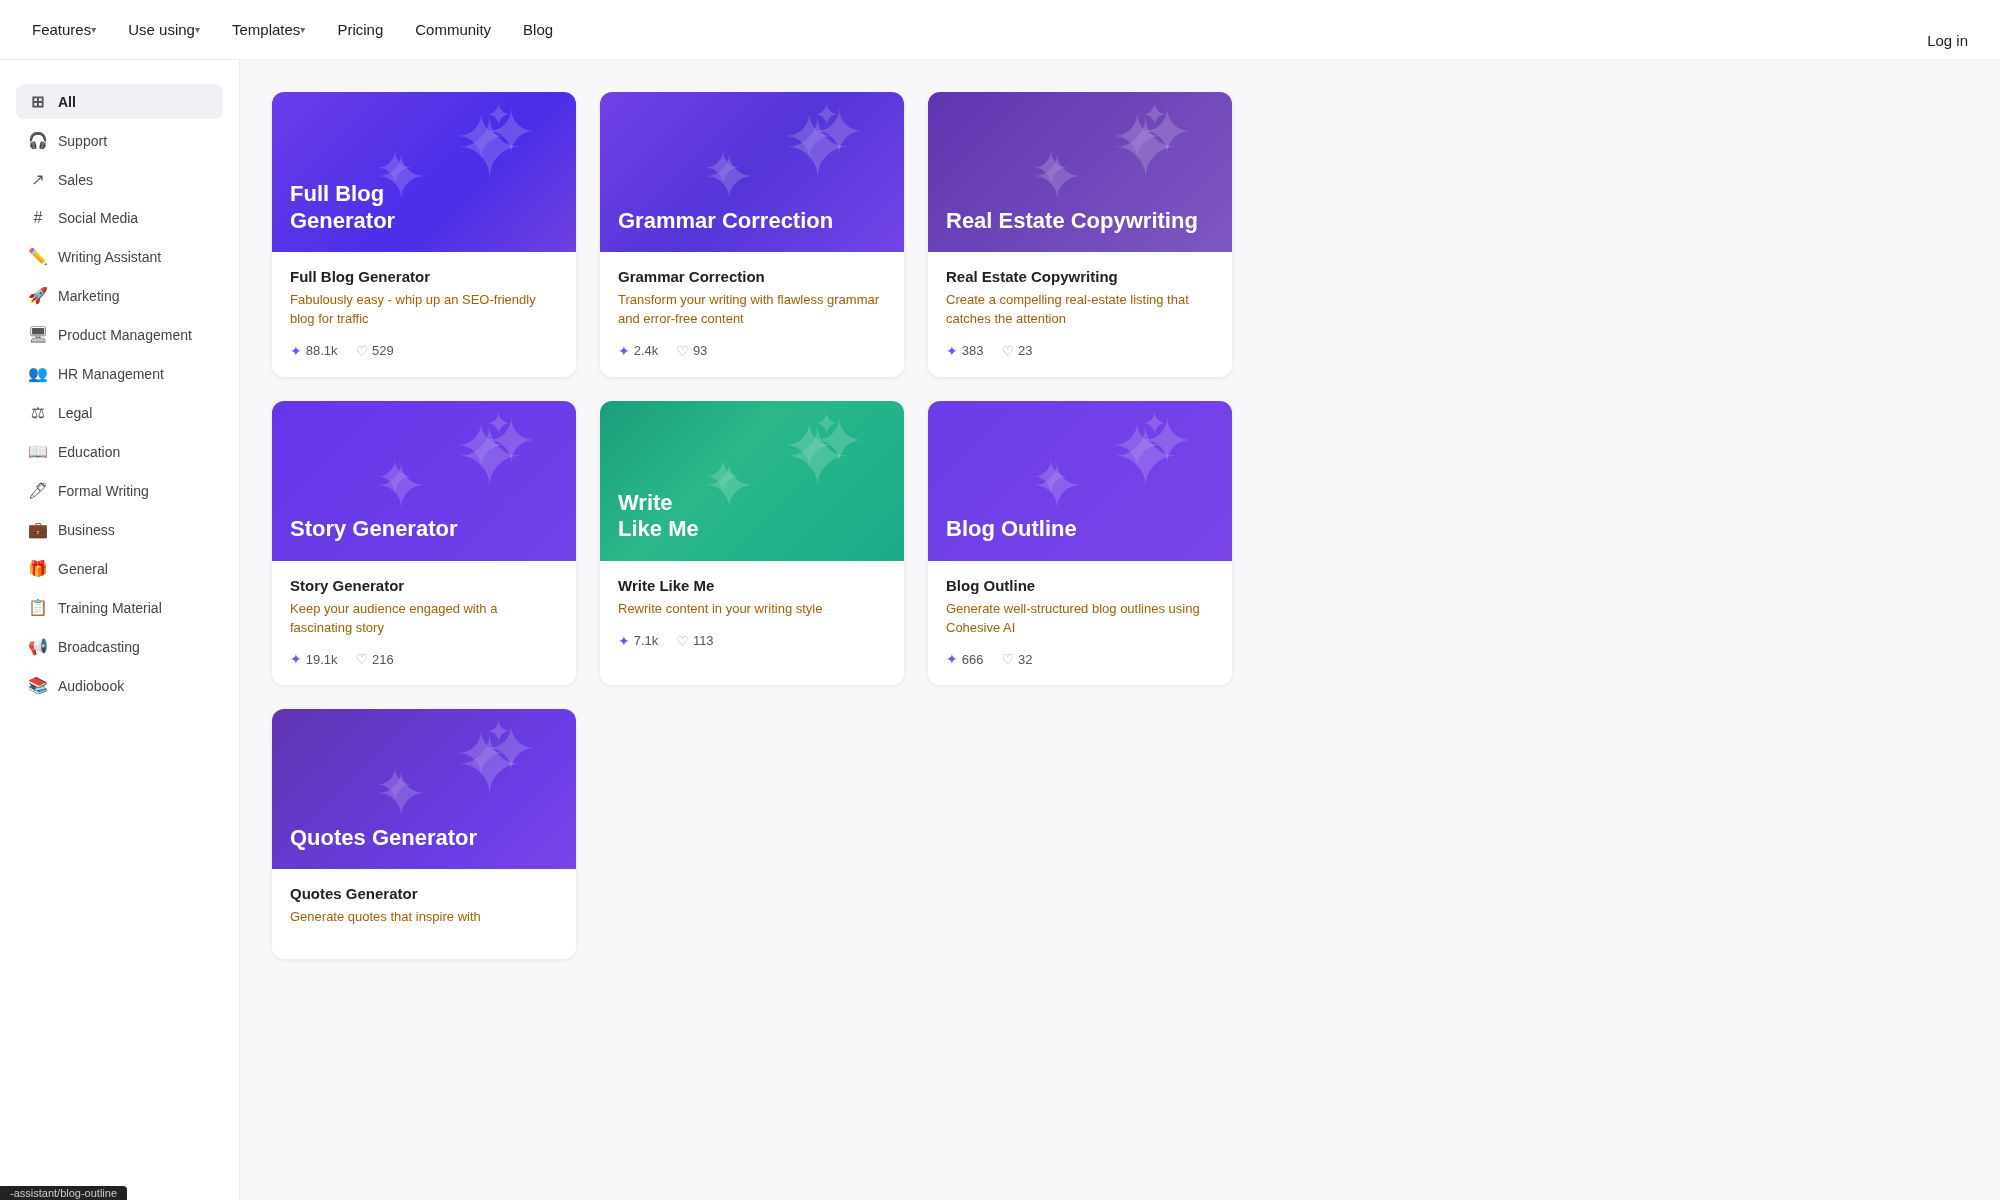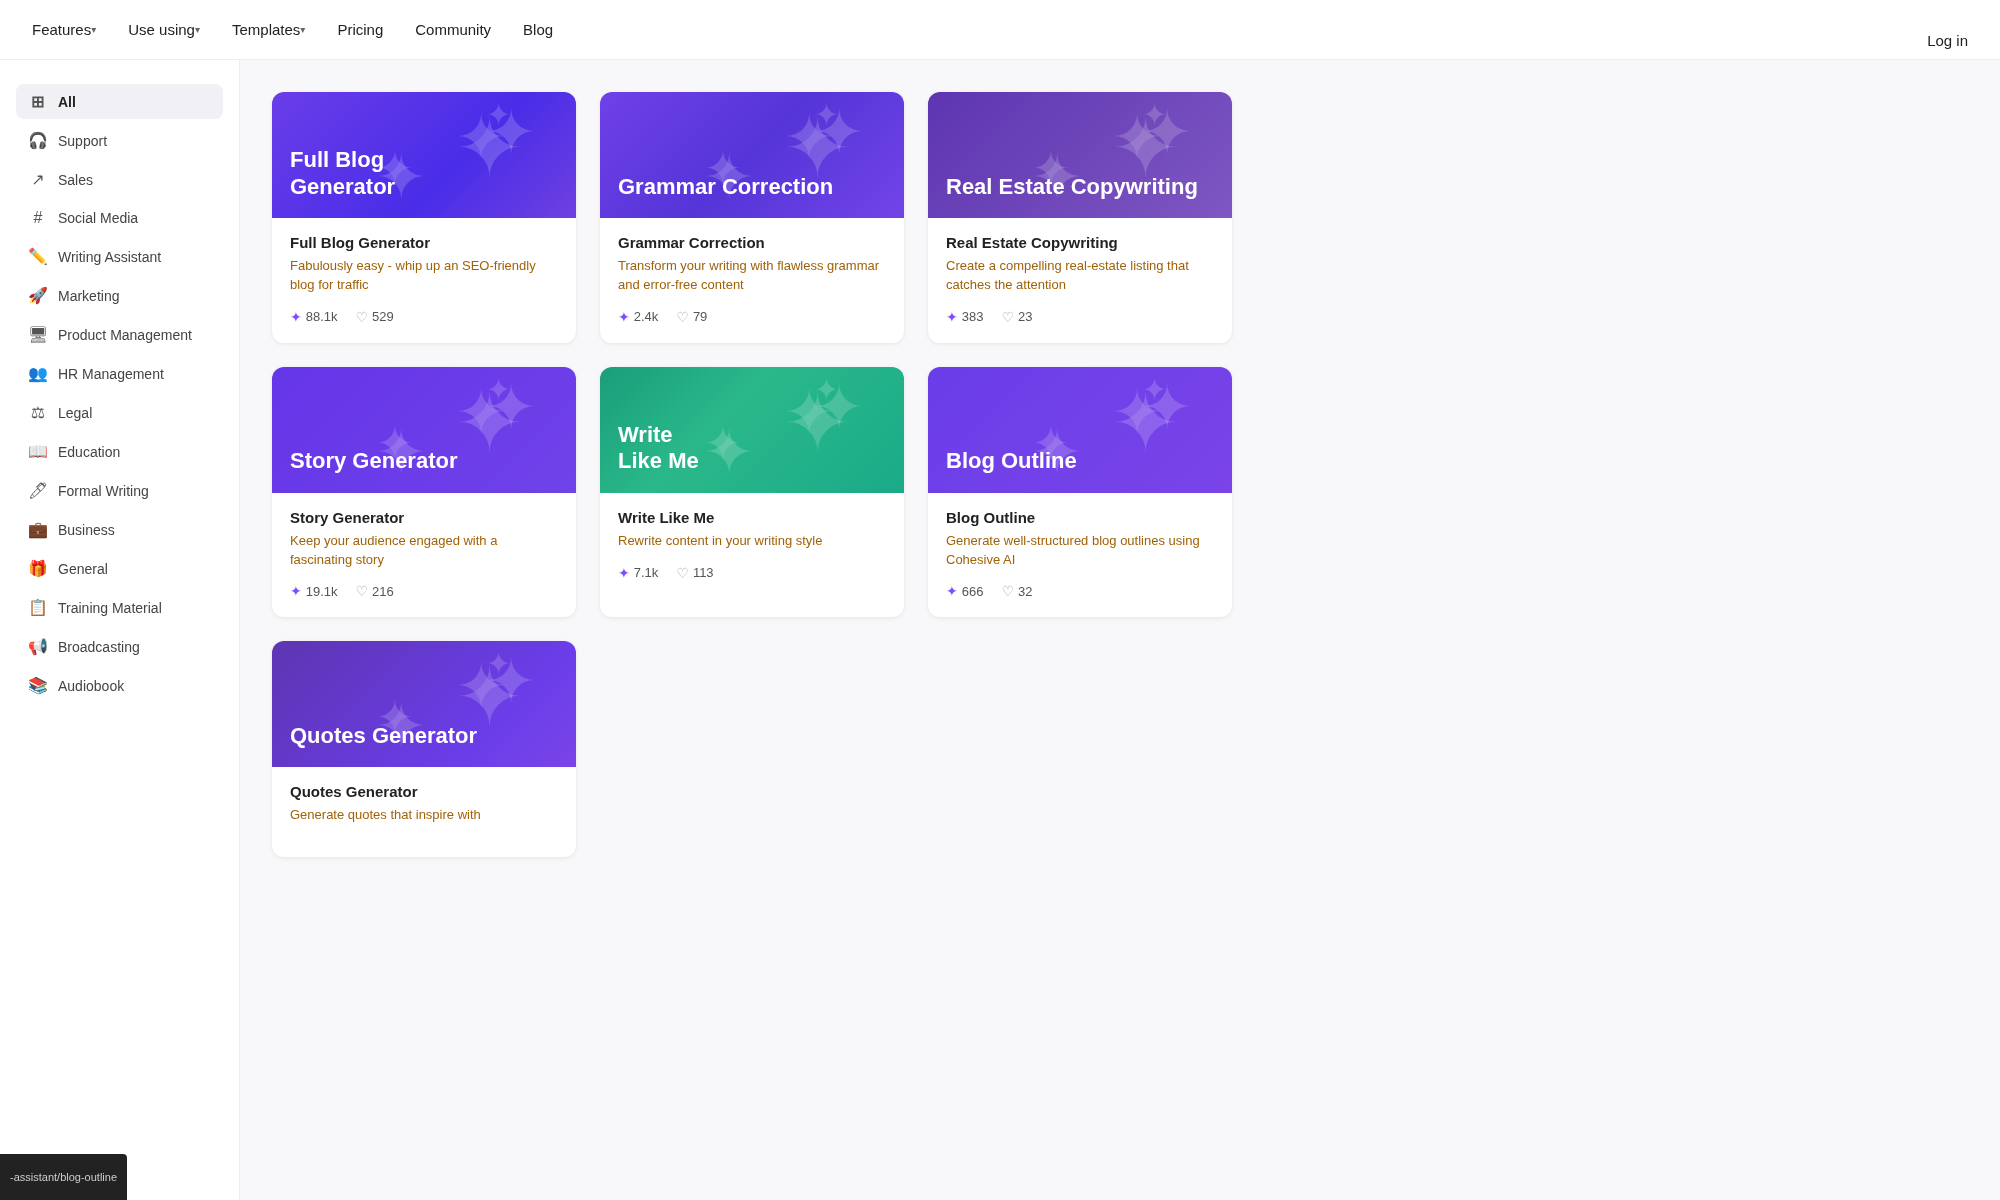--- a/index.html
+++ b/index.html
@@ -80,21 +80,21 @@
     .card {
       background: #fff;
       border-radius: 12px;
       overflow: hidden;
       box-shadow: 0 1px 4px rgba(0,0,0,0.08);
       cursor: pointer;
       transition: box-shadow 0.2s;
     }
 
     .card-banner {
-      height: 126px;
+      height: 160px;
       display: flex;
       align-items: flex-end;
       padding: 18px;
       position: relative;
       overflow: hidden;
     }
     .card-banner-title {
       color: #fff;
       font-size: 22px;
       font-weight: 700;
@@ -165,21 +165,21 @@
     .stat-icon-heart { color: #aaa; }
 
     
     .status-bar {
       position: fixed;
       bottom: 0;
       left: 0;
       background: #222;
       color: #ccc;
       font-size: 11px;
-      padding: 17px 10px;
+      padding: 1px 10px;
       border-radius: 0 4px 0 0;
     }
   </style>
 </head>
 <body>
 
 <nav class="nav">
   <div class="nav-item">
     <span>Features</span>
     <span class="chevron">▾</span>
@@ -308,21 +308,21 @@
           <div class="card-body">
             <div class="card-title">Grammar Correction</div>
             <div class="card-desc">Transform your writing with flawless grammar and error-free content</div>
             <div class="card-stats">
               <div class="card-stat">
                 <span class="stat-icon stat-icon-bolt">✦</span>
                 <span>2.4k</span>
               </div>
               <div class="card-stat">
                 <span class="stat-icon stat-icon-heart">♡</span>
-                <span>79</span>
+                <span>93</span>
               </div>
             </div>
           </div>
         </div>
         <div class="card">
           <div class="card-banner bg-real-estate">
             <span class="banner-star star-1"></span>
             <span class="banner-star star-2"></span>
             <span class="banner-star star-3"></span>
             <div class="card-banner-title" style="white-space: pre-line;">Real Estate Copywriting</div>

